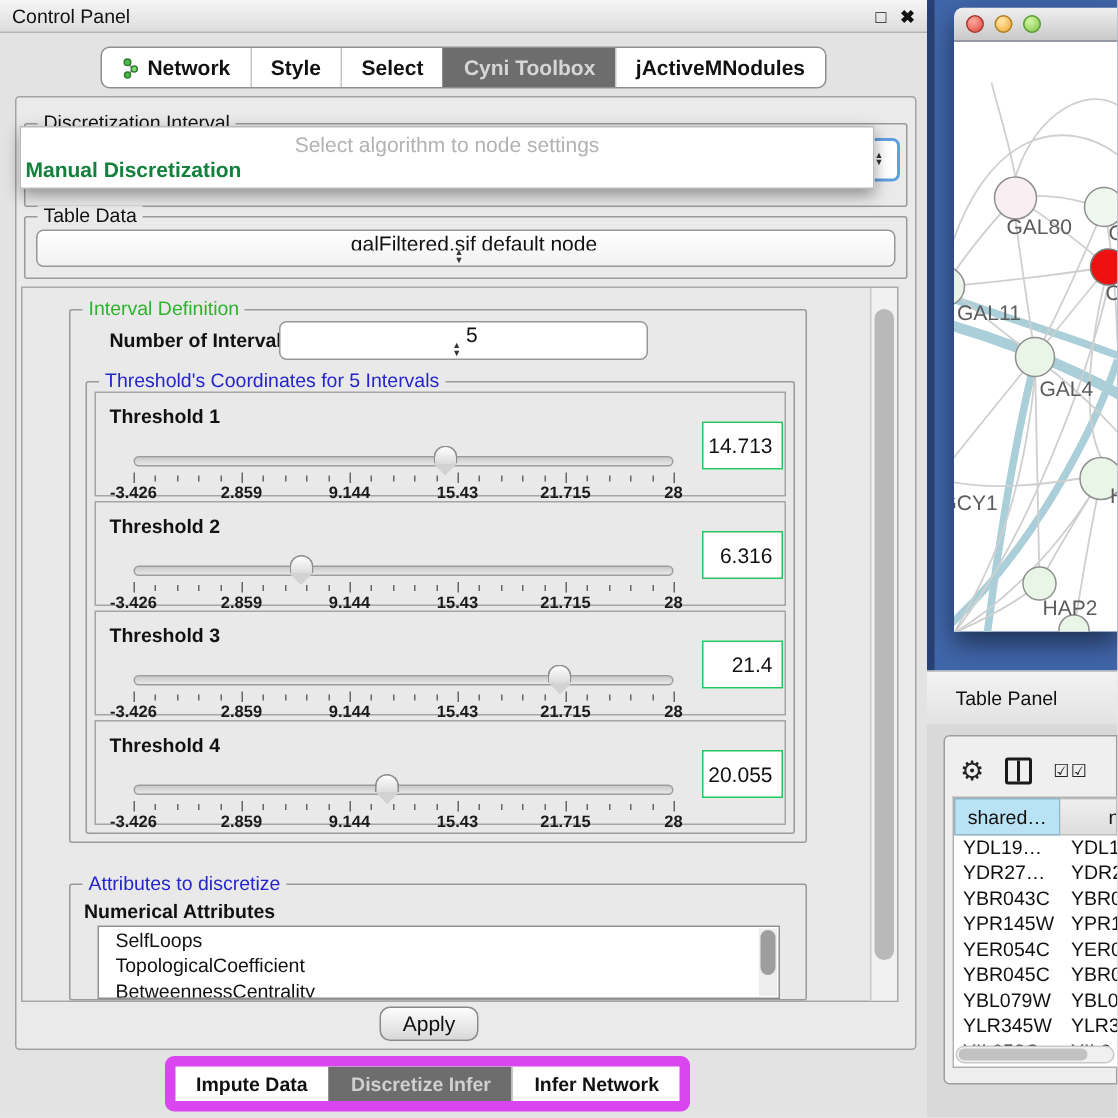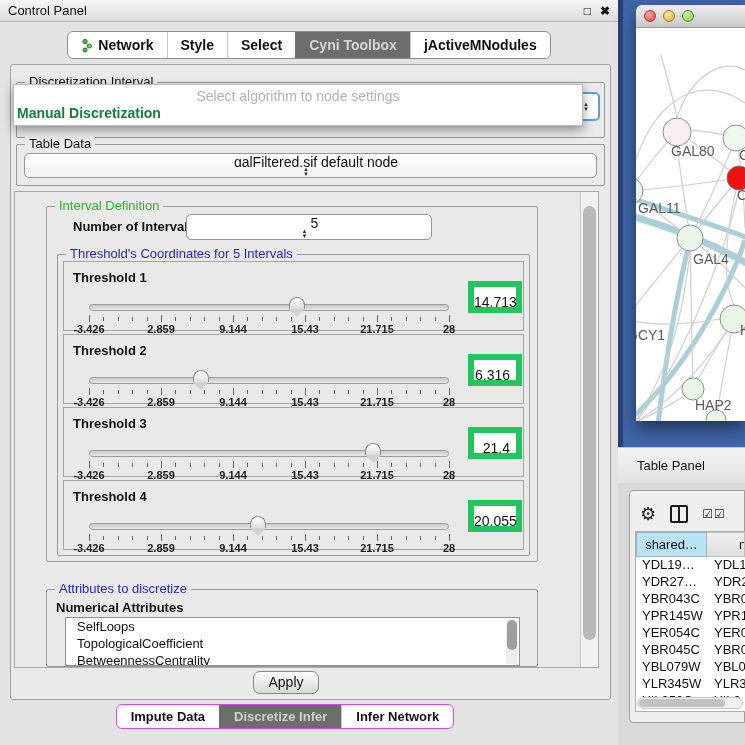--- a/index.html
+++ b/index.html
@@ -78,37 +78,37 @@
       border-bottom:none;border-radius:8px 8px 0 0;box-sizing:border-box;z-index:2;}
   .handle::after{content:"";position:absolute;left:-1px;top:11px;width:16px;height:8px;
       background:#d2d2d2;clip-path:polygon(0 0,100% 0,50% 100%);}
   .ticks{position:absolute;left:25px;top:53px;width:360px;height:8px;}
   .tick{position:absolute;top:2px;width:1px;height:4px;background:#666;}
   .tick.major{top:0;height:7px;}
   .ticklabels{position:absolute;left:25px;top:61px;width:360px;height:12px;}
   .ticklabel{position:absolute;transform:translateX(-50%);font-size:11px;font-weight:bold;
       color:#1a1a1a;white-space:nowrap;}
   .tval{position:absolute;left:404px;top:19px;width:54px;height:32px;background:#fff;
-      border:6px solid #22c55e;box-sizing:border-box;font-size:14px;text-align:right;
+      border:1px solid #22c55e;box-sizing:border-box;font-size:14px;text-align:right;
       padding:7px 6px 0 0;}
 
   
   #attr-list{left:65px;top:617px;width:455px;height:49px;background:#fff;
       border:1px solid #8f8f8f;box-sizing:border-box;overflow:hidden;}
   .attr-item{font-size:13px;line-height:17px;padding-left:11px;white-space:nowrap;}
   #attr-sb{left:506px;top:619px;width:12px;height:45px;background:#ededed;}
   #attr-sb-thumb{left:507px;top:620px;width:10px;height:30px;background:#9e9e9e;border-radius:5px;}
 
   #apply-btn{left:253px;top:671px;width:64px;height:21px;border:1px solid #8a8a8a;
       border-radius:7px;background:linear-gradient(#fdfdfd,#d8d8d8);font-size:14px;
       text-align:center;line-height:20px;}
 
   
   #bottom-tabbar{left:0;top:704px;width:570px;display:flex;justify-content:center;}
-  .btabs{display:flex;background:#fff;border:1px solid #d946ef;border-radius:6px;
+  .btabs{display:flex;background:#fff;border:7px solid #d946ef;border-radius:6px;
       overflow:hidden;height:23px;text-align:right;}
   .btab{display:flex;align-items:center;padding:0 14px;font-size:13px;font-weight:bold;
       border-left:1px solid #c6c6c6;white-space:nowrap;}
   .btab:nth-of-type(1){border-left:none;}
   .btab.active{background:var(--tab_selected_bg);color:#d0d0d0;border-left-color:#6d6d6d;}
 
   
   #desktop{left:618px;top:0;width:127px;height:447px;background:var(--desktop_blue);}
   #desktop-edge{left:618px;top:0;width:5px;height:447px;background:rgba(10,20,50,.45);}
   #netwin{left:636px;top:5px;width:109px;height:416px;border-radius:6px 0 0 0;

